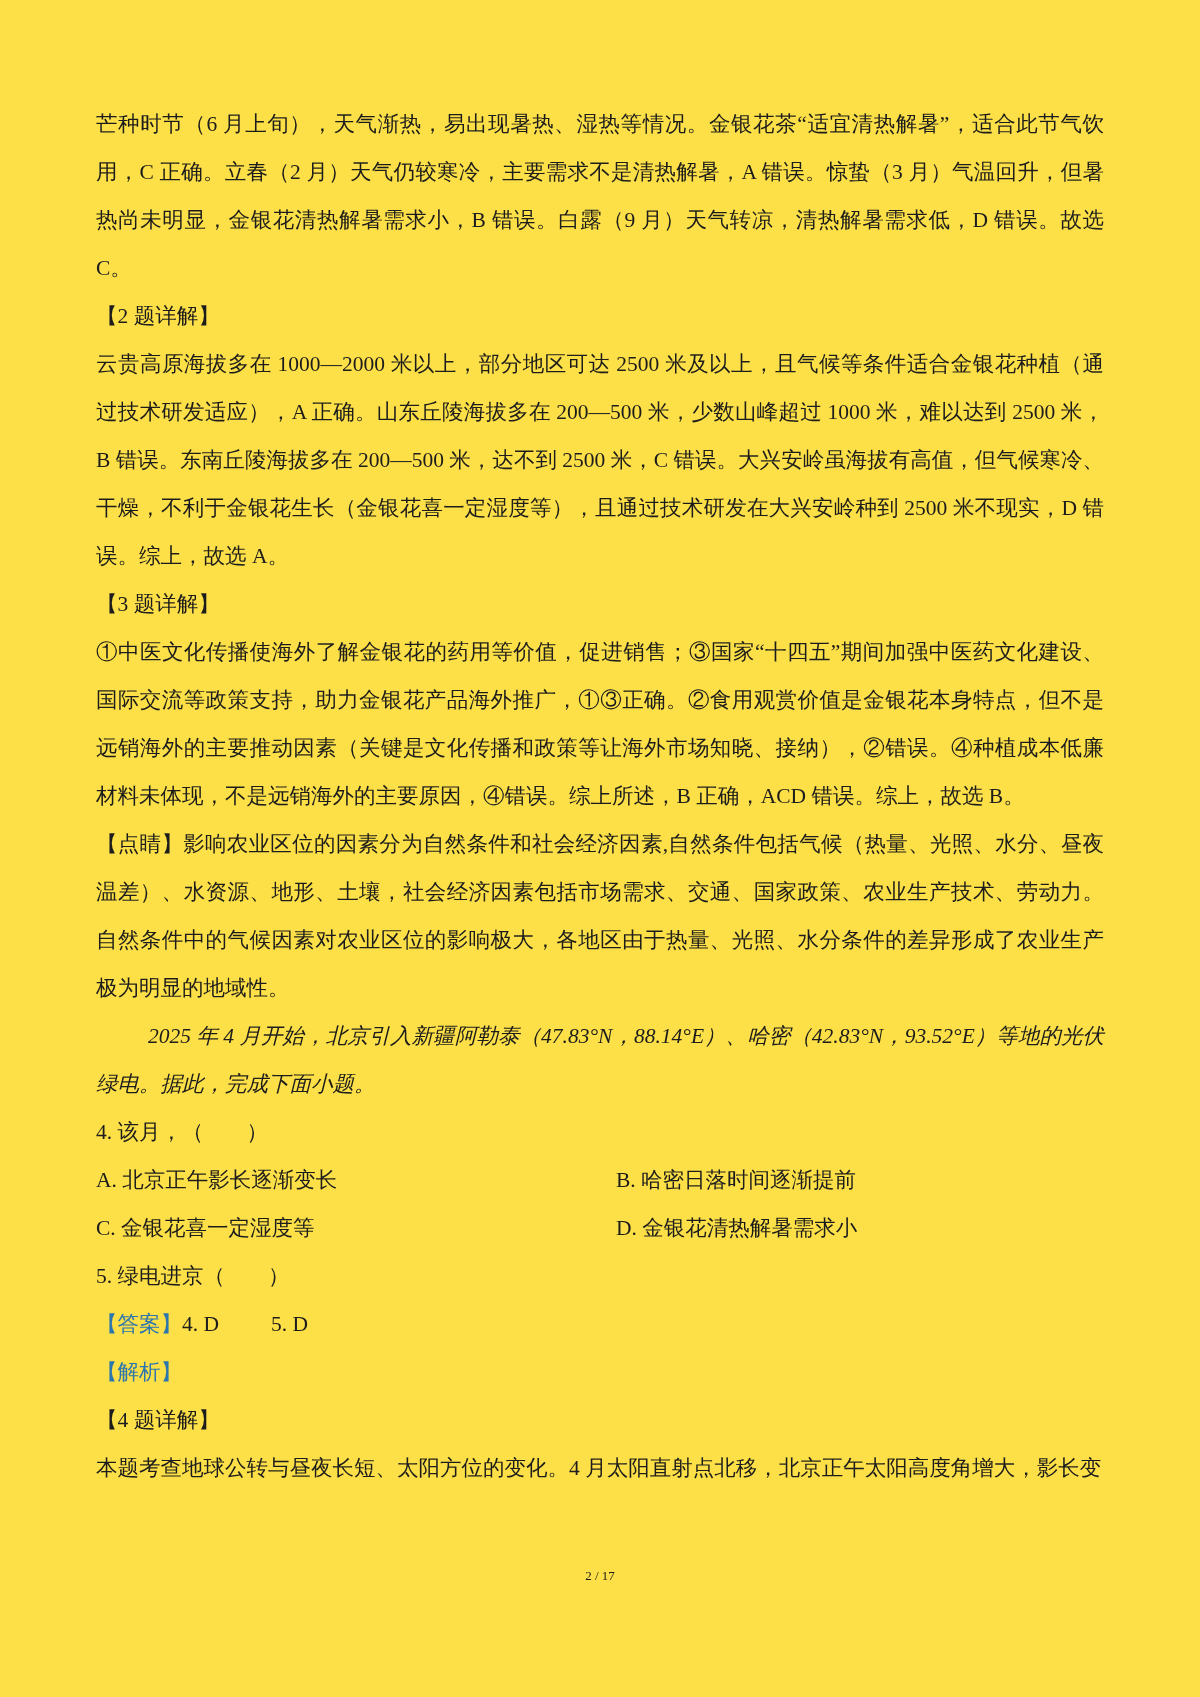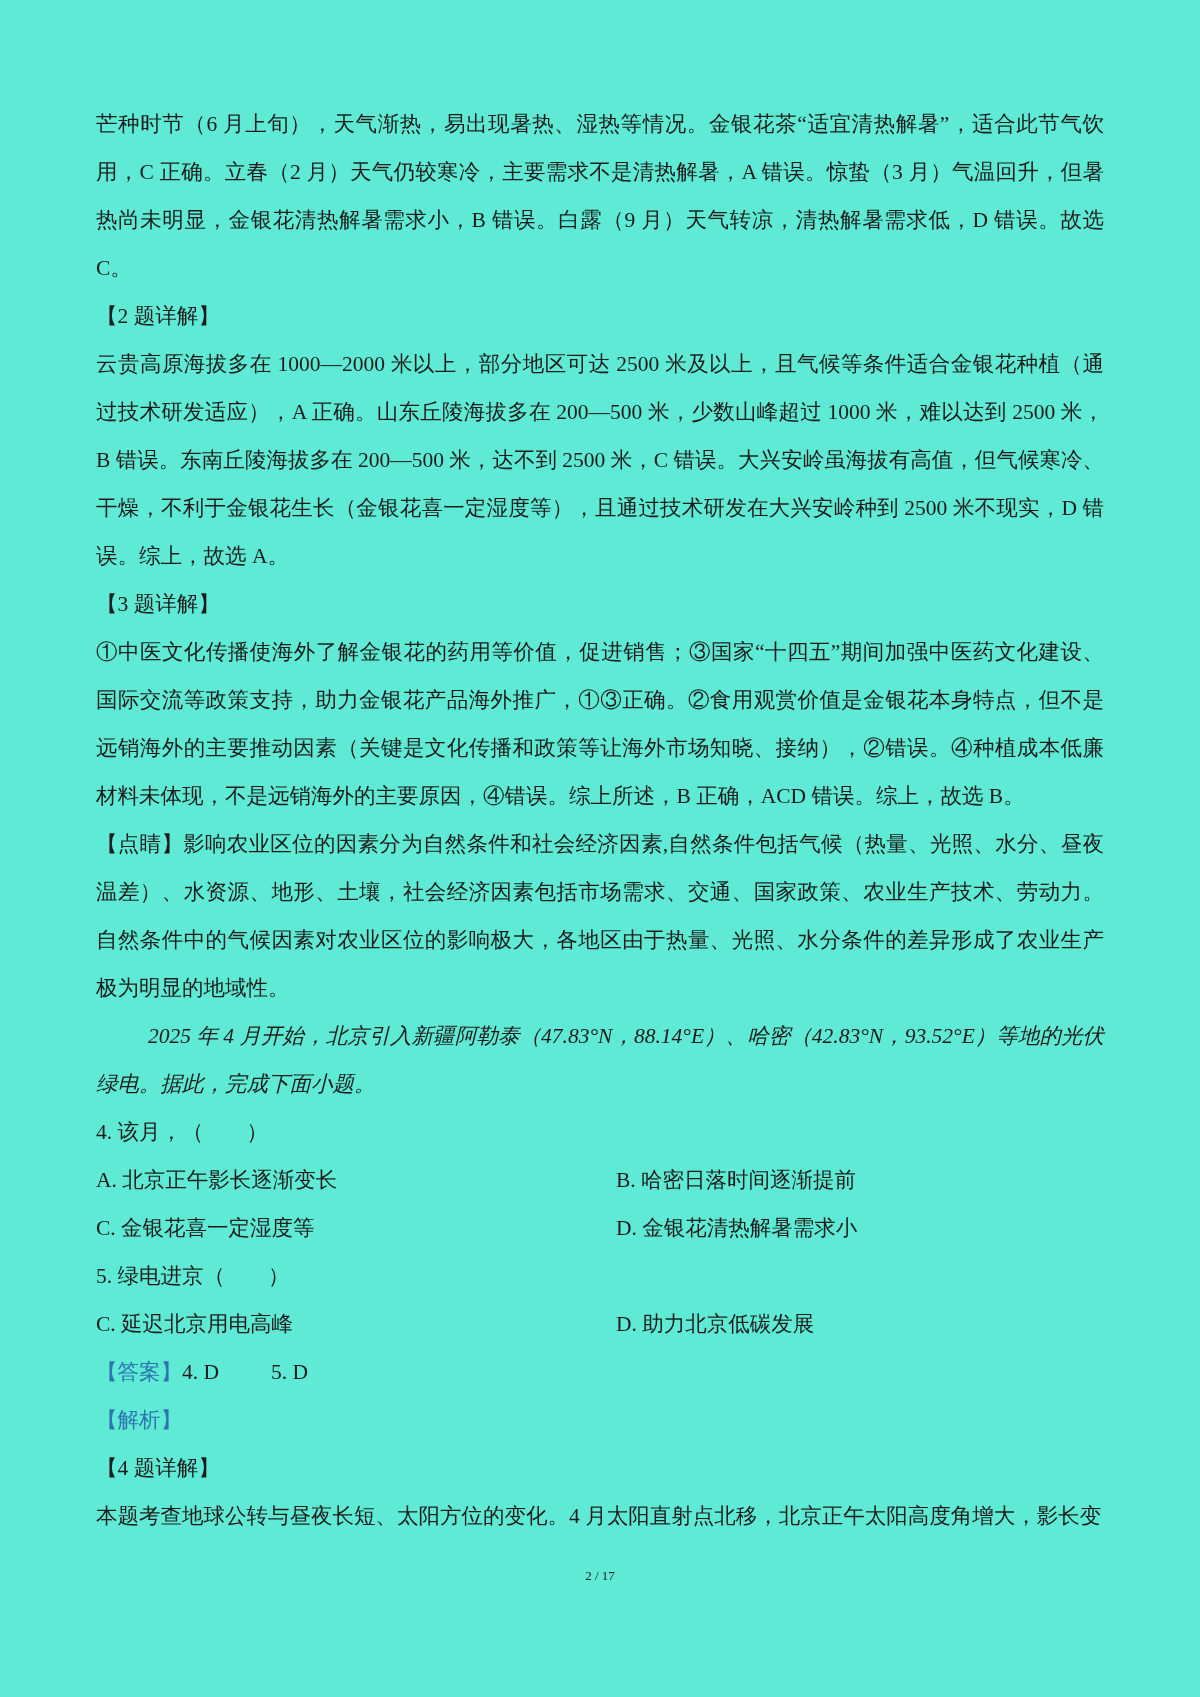--- a/index.html
+++ b/index.html
@@ -1,20 +1,20 @@
 <!DOCTYPE html>
 <html style="--accent: #2C75AD;"><head>
 <meta charset="utf-8">
 <style>
   html, body { margin: 0; padding: 0; background: #ffffff; }
   .page {
     position: relative;
     width: 1200px;
     height: 1697px;
-    background: #5eead4;
+    background: #fde047;
     box-sizing: border-box;
     padding: 100px 96px 0 96px;
     font-family: "Liberation Serif", "DejaVu Serif", serif;
     font-size: 21.5px;
     line-height: 48px;
     color: #1c1c1c;
     overflow: hidden;
   }
   .para {
     margin: 0;
@@ -70,24 +70,20 @@
   </div>
 
   <div class="opt-row">
     <div class="opt"><span>C.</span> <span>金银花喜一定湿度等</span></div>
     <div class="opt"><span>D.</span> <span>金银花清热解暑需求小</span></div>
   </div>
 
   <p class="para">5. 绿电进京（　　）</p>
 
 
-  <div class="opt-row">
-    <div class="opt"><span>C.</span> <span>延迟北京用电高峰</span></div>
-    <div class="opt"><span>D.</span> <span>助力北京低碳发展</span></div>
-  </div>
 
   <p class="para"><span class="blue">【答案】</span><span>4. D</span><span class="answer-gap">5. D</span></p>
 
   <p class="para blue">【解析】</p>
 
   <p class="para">【4 题详解】</p>
 
   <p class="para">本题考查地球公转与昼夜长短、太阳方位的变化。4 月太阳直射点北移，北京正午太阳高度角增大，影长变</p>
 
   <div class="footer">2 / 17</div>

